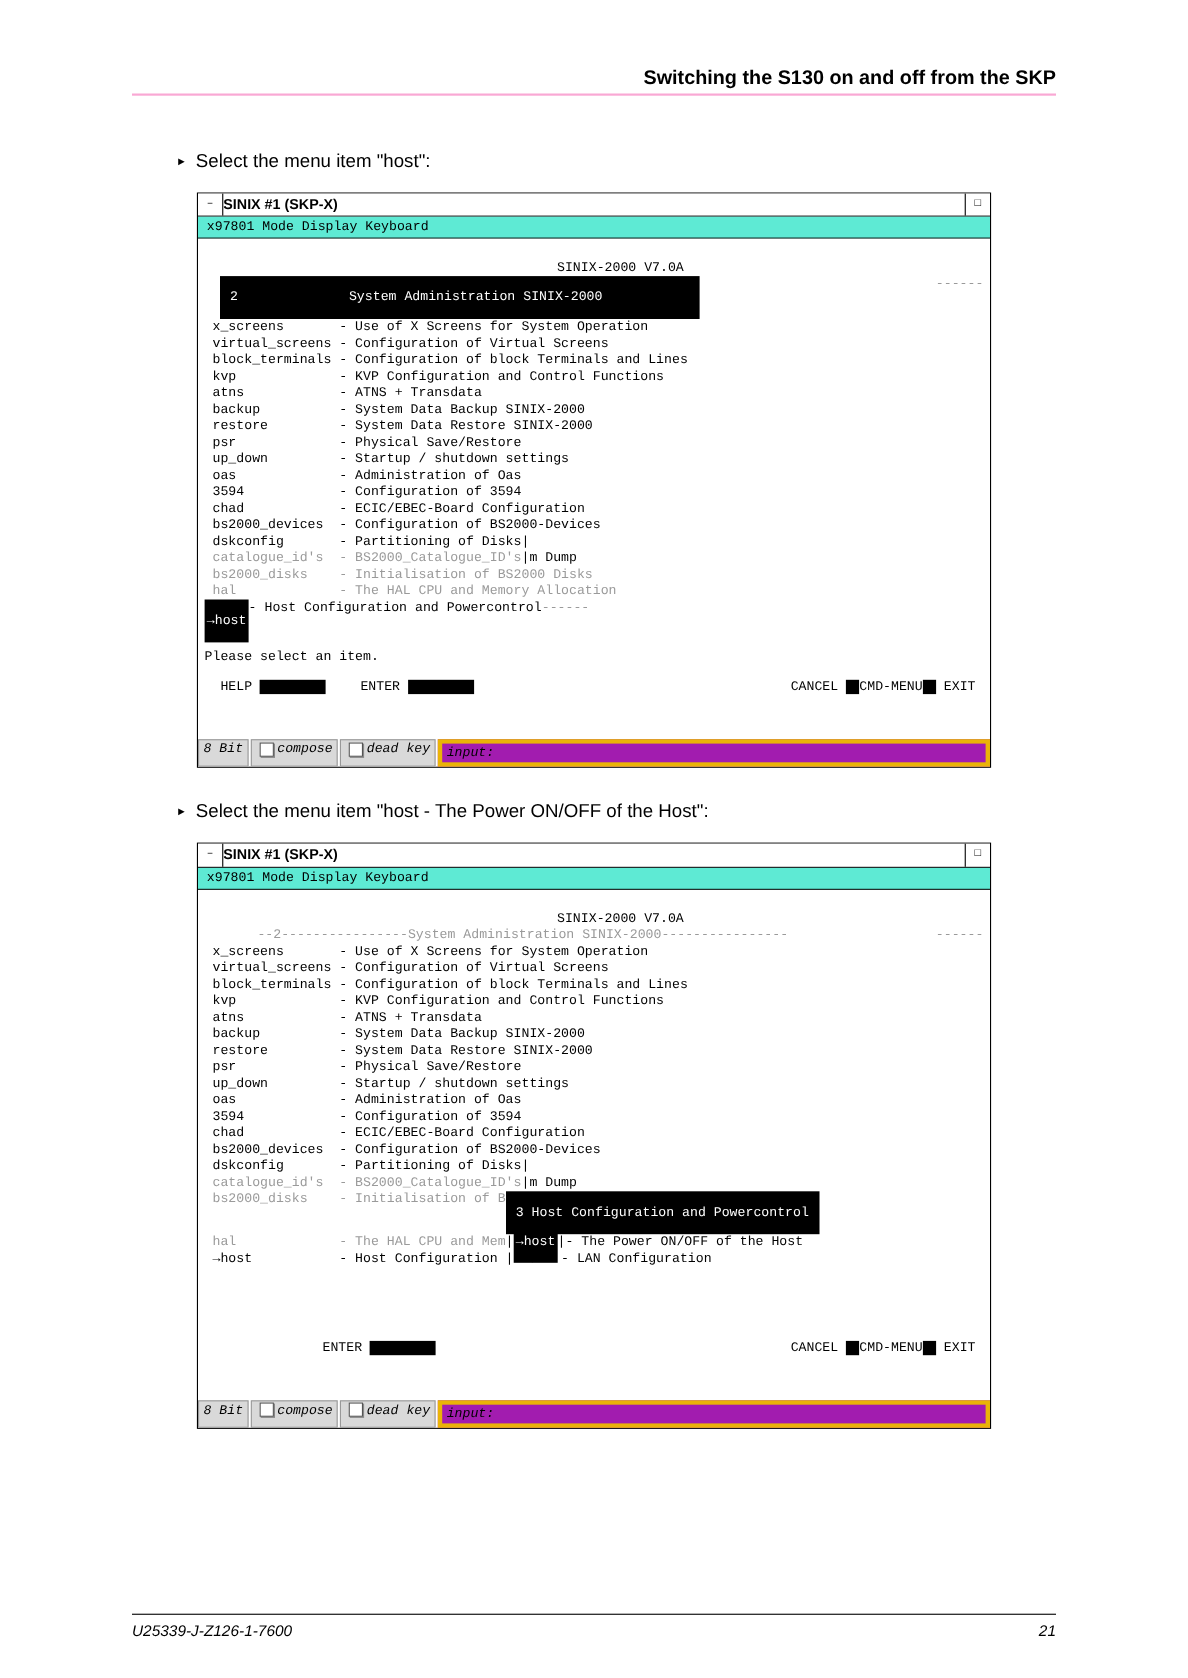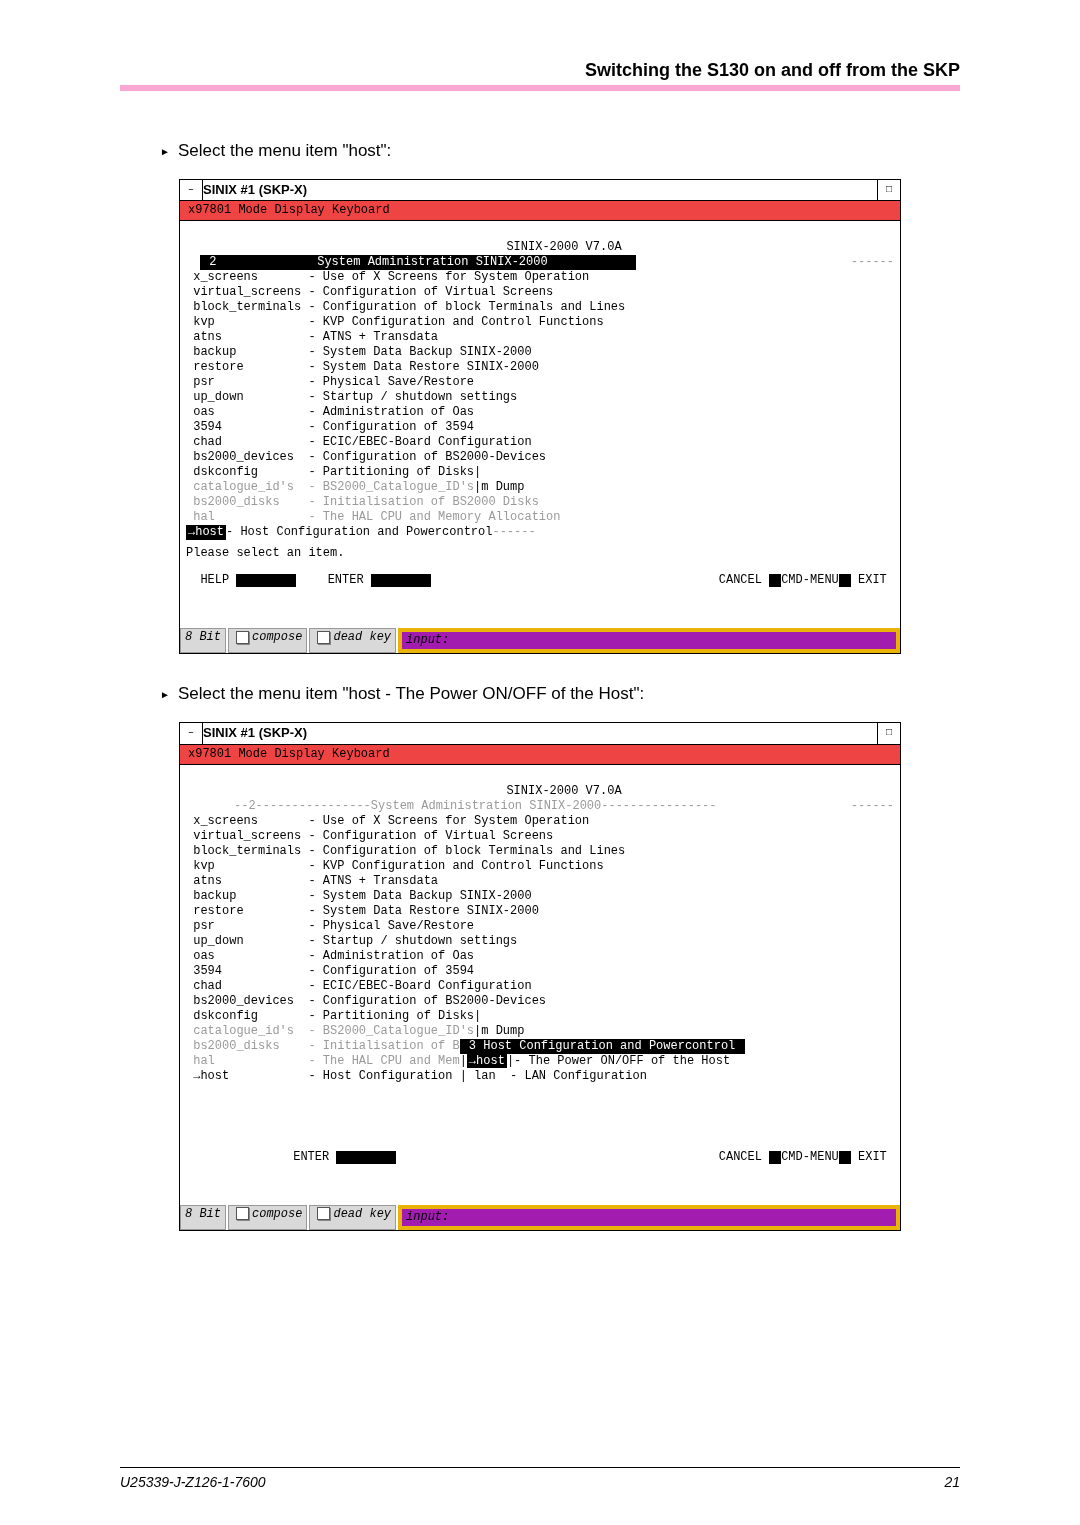--- a/index.html
+++ b/index.html
@@ -11,21 +11,21 @@
     height: 1525px;
     position: relative;
   }
   .page {
     padding: 60px 120px 40px 120px;
   }
   .section-title {
     font-weight: bold;
     font-size: 18px;
     text-align: right;
-    border-bottom: 6px solid #f9a8d4;
+    border-bottom: 2px solid #f9a8d4;
     padding-bottom: 4px;
     margin-bottom: 50px;
   }
   .instruction {
     font-size: 17px;
     margin: 0 0 18px 40px;
     padding-left: 18px;
     position: relative;
   }
   .instruction::before {
@@ -61,38 +61,38 @@
   .tb-btn.last { border-right: none; border-left: 1px solid #000; }
   .tb-title {
     flex: 1;
     text-align: left;
     font-family: Arial, Helvetica, sans-serif;
     font-weight: bold;
     font-size: 13px;
     padding: 2px 0;
   }
   .menubar {
-    background: #ef4444;
+    background: #5eead4;
     padding: 2px 8px;
     color: #000;
     border-bottom: 1px solid #000;
     font-family: "Lucida Console","Courier New",monospace;
     font-size: 12px;
   }
   .client {
     background: #fff;
     color: #000;
     padding: 4px 6px 6px 6px;
     white-space: pre;
   }
   .faded { color: #9a9a9a; }
   .inv {
     background: #000;
     color: #fff;
-    padding: 0 2px;
+    padding: 12px 2px;
   }
   .center { text-align: center; }
   .row { display: flex; }
   .btnrow {
     display:flex;
     align-items:center;
     margin: 12px 0 4px 0;
   }
   .lbl-box {
     display:inline-block;

